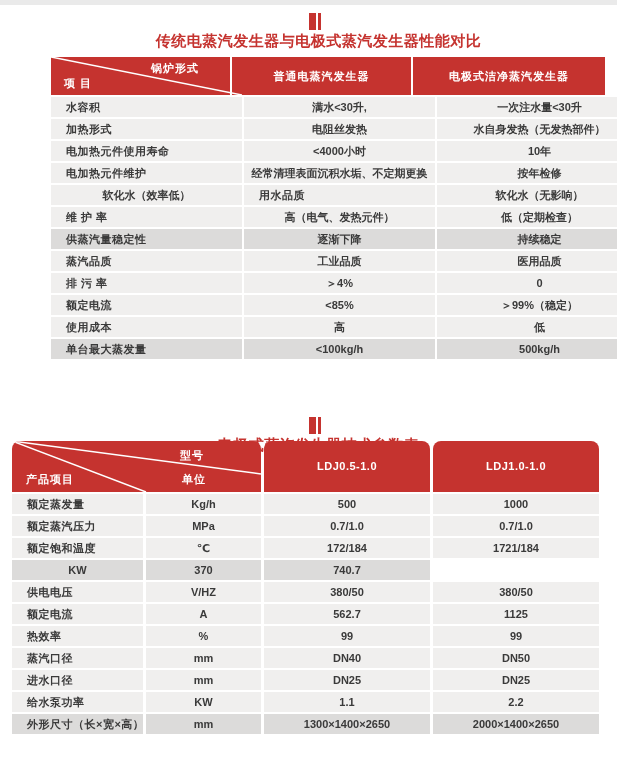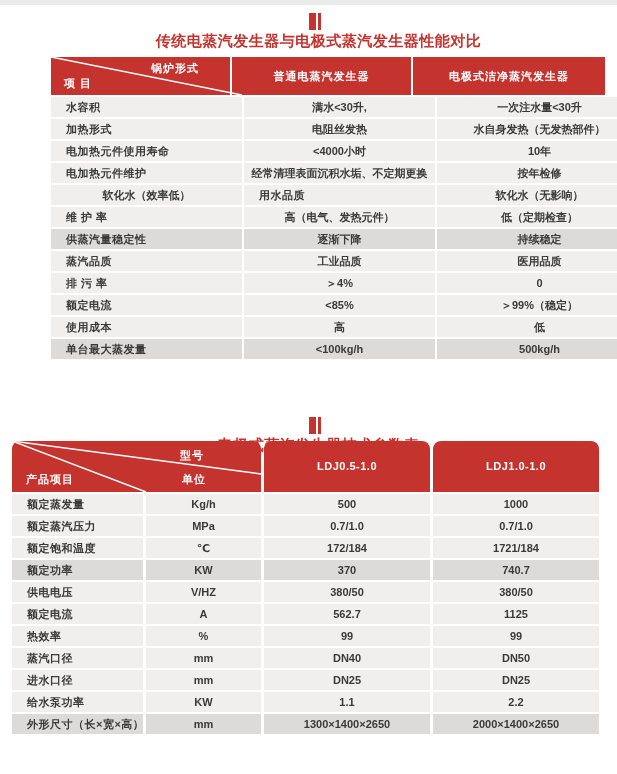--- a/index.html
+++ b/index.html
@@ -189,21 +189,20 @@
         <div class="cell center">0.7/1.0</div>
         <div class="cell center">0.7/1.0</div>
       </div>
       <div class="trow2">
         <div class="cell item-cell">额定饱和温度</div>
         <div class="cell center">℃</div>
         <div class="cell center">172/184</div>
         <div class="cell center">1721/184</div>
       </div>
       <div class="trow2 dark">
-        <div class="cell item-cell">额定功率</div>
         <div class="cell center">KW</div>
         <div class="cell center">370</div>
         <div class="cell center">740.7</div>
       </div>
       <div class="trow2">
         <div class="cell item-cell">供电电压</div>
         <div class="cell center">V/HZ</div>
         <div class="cell center">380/50</div>
         <div class="cell center">380/50</div>
       </div>

